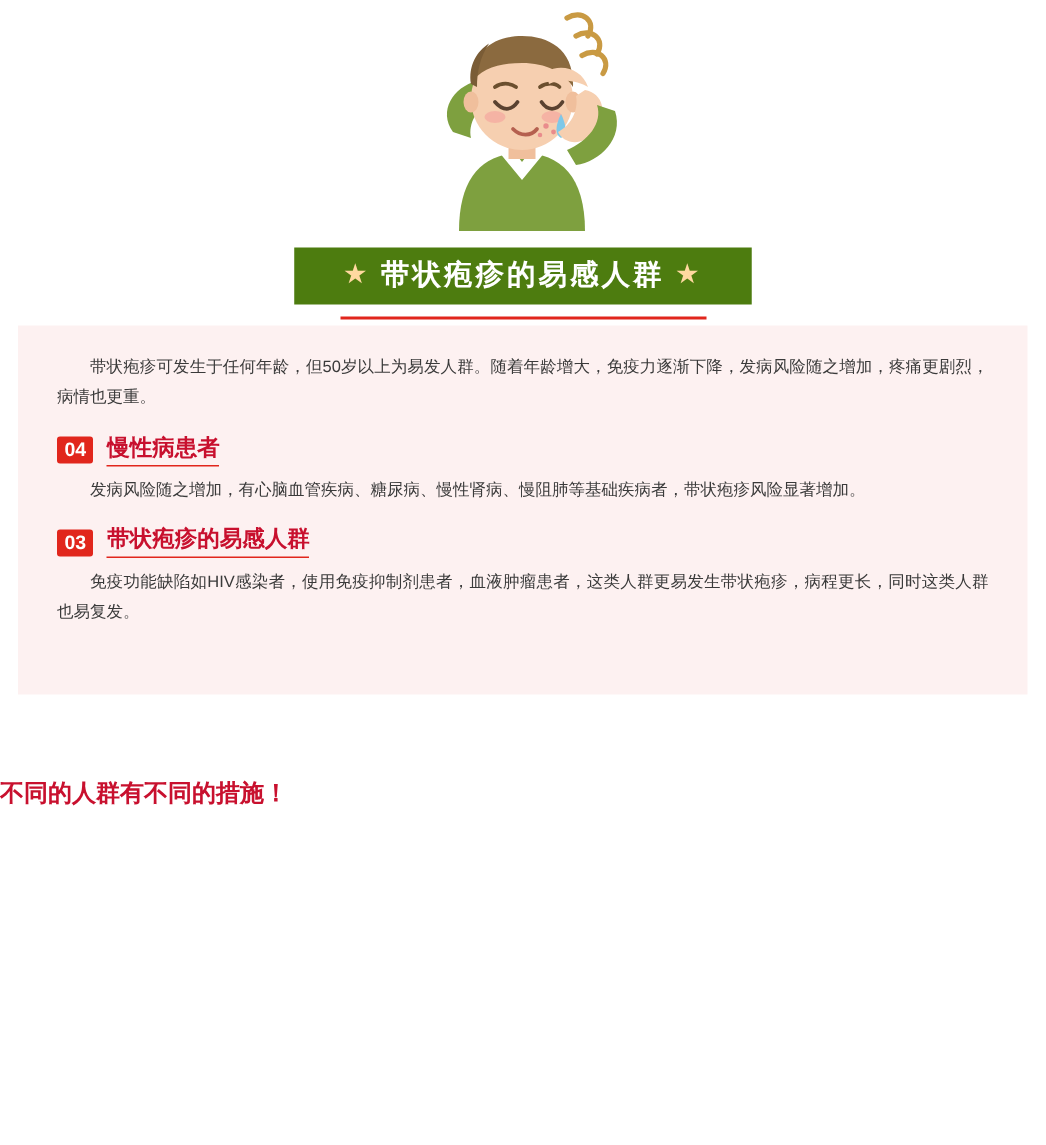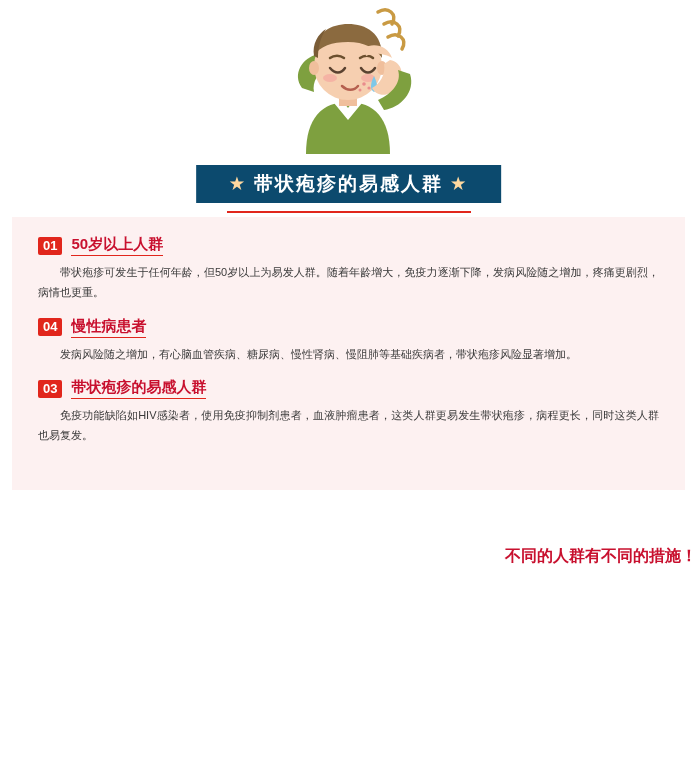--- a/index.html
+++ b/index.html
@@ -37,21 +37,21 @@
   
   .banner-wrap {
     position: relative;
     height: 62px;
   }
   .banner {
     position: absolute;
     left: 50%;
     top: 10px;
     transform: translateX(-50%);
-    background: #0c4a6e;
+    background: #4d7c0f;
     color: #ffffff;
     font-size: 19px;
     font-weight: bold;
     letter-spacing: 2px;
     padding: 9px 26px 10px 26px;
     white-space: nowrap;
     line-height: 1;
   }
   .banner .star {
     color: #ffd9a0;
@@ -110,21 +110,21 @@
     font-size: 11px;
     color: #3a3a3a;
     line-height: 1.85;
     text-indent: 2em;
     margin: 0 0 14px 0;
     text-align: justify;
   }
 
   
   .note {
-    text-align: right;
+    text-align: left;
     font-size: 16px;
     font-weight: bold;
     color: #c8102e;
     margin-top: 56px;
   }
 
   
   .bottom-wrap {
     position: absolute;
     left: 0;
@@ -212,24 +212,20 @@
   <div class="banner-wrap">
     <div class="banner">
       <span class="star">★</span><span>带状疱疹的易感人群</span><span class="star">★</span>
     </div>
     <div class="banner-underline"></div>
   </div>
 
   <div class="content">
 
     <div class="item">
-      <div class="item-head">
-        <span class="num">01</span>
-        <span class="head-text">50岁以上人群</span>
-      </div>
       <p class="para">带状疱疹可发生于任何年龄，但50岁以上为易发人群。随着年龄增大，免疫力逐渐下降，发病风险随之增加，疼痛更剧烈，病情也更重。</p>
     </div>
 
     <div class="item">
       <div class="item-head">
         <span class="num">04</span>
         <span class="head-text">慢性病患者</span>
       </div>
       <p class="para">发病风险随之增加，有心脑血管疾病、糖尿病、慢性肾病、慢阻肺等基础疾病者，带状疱疹风险显著增加。</p>
     </div>

